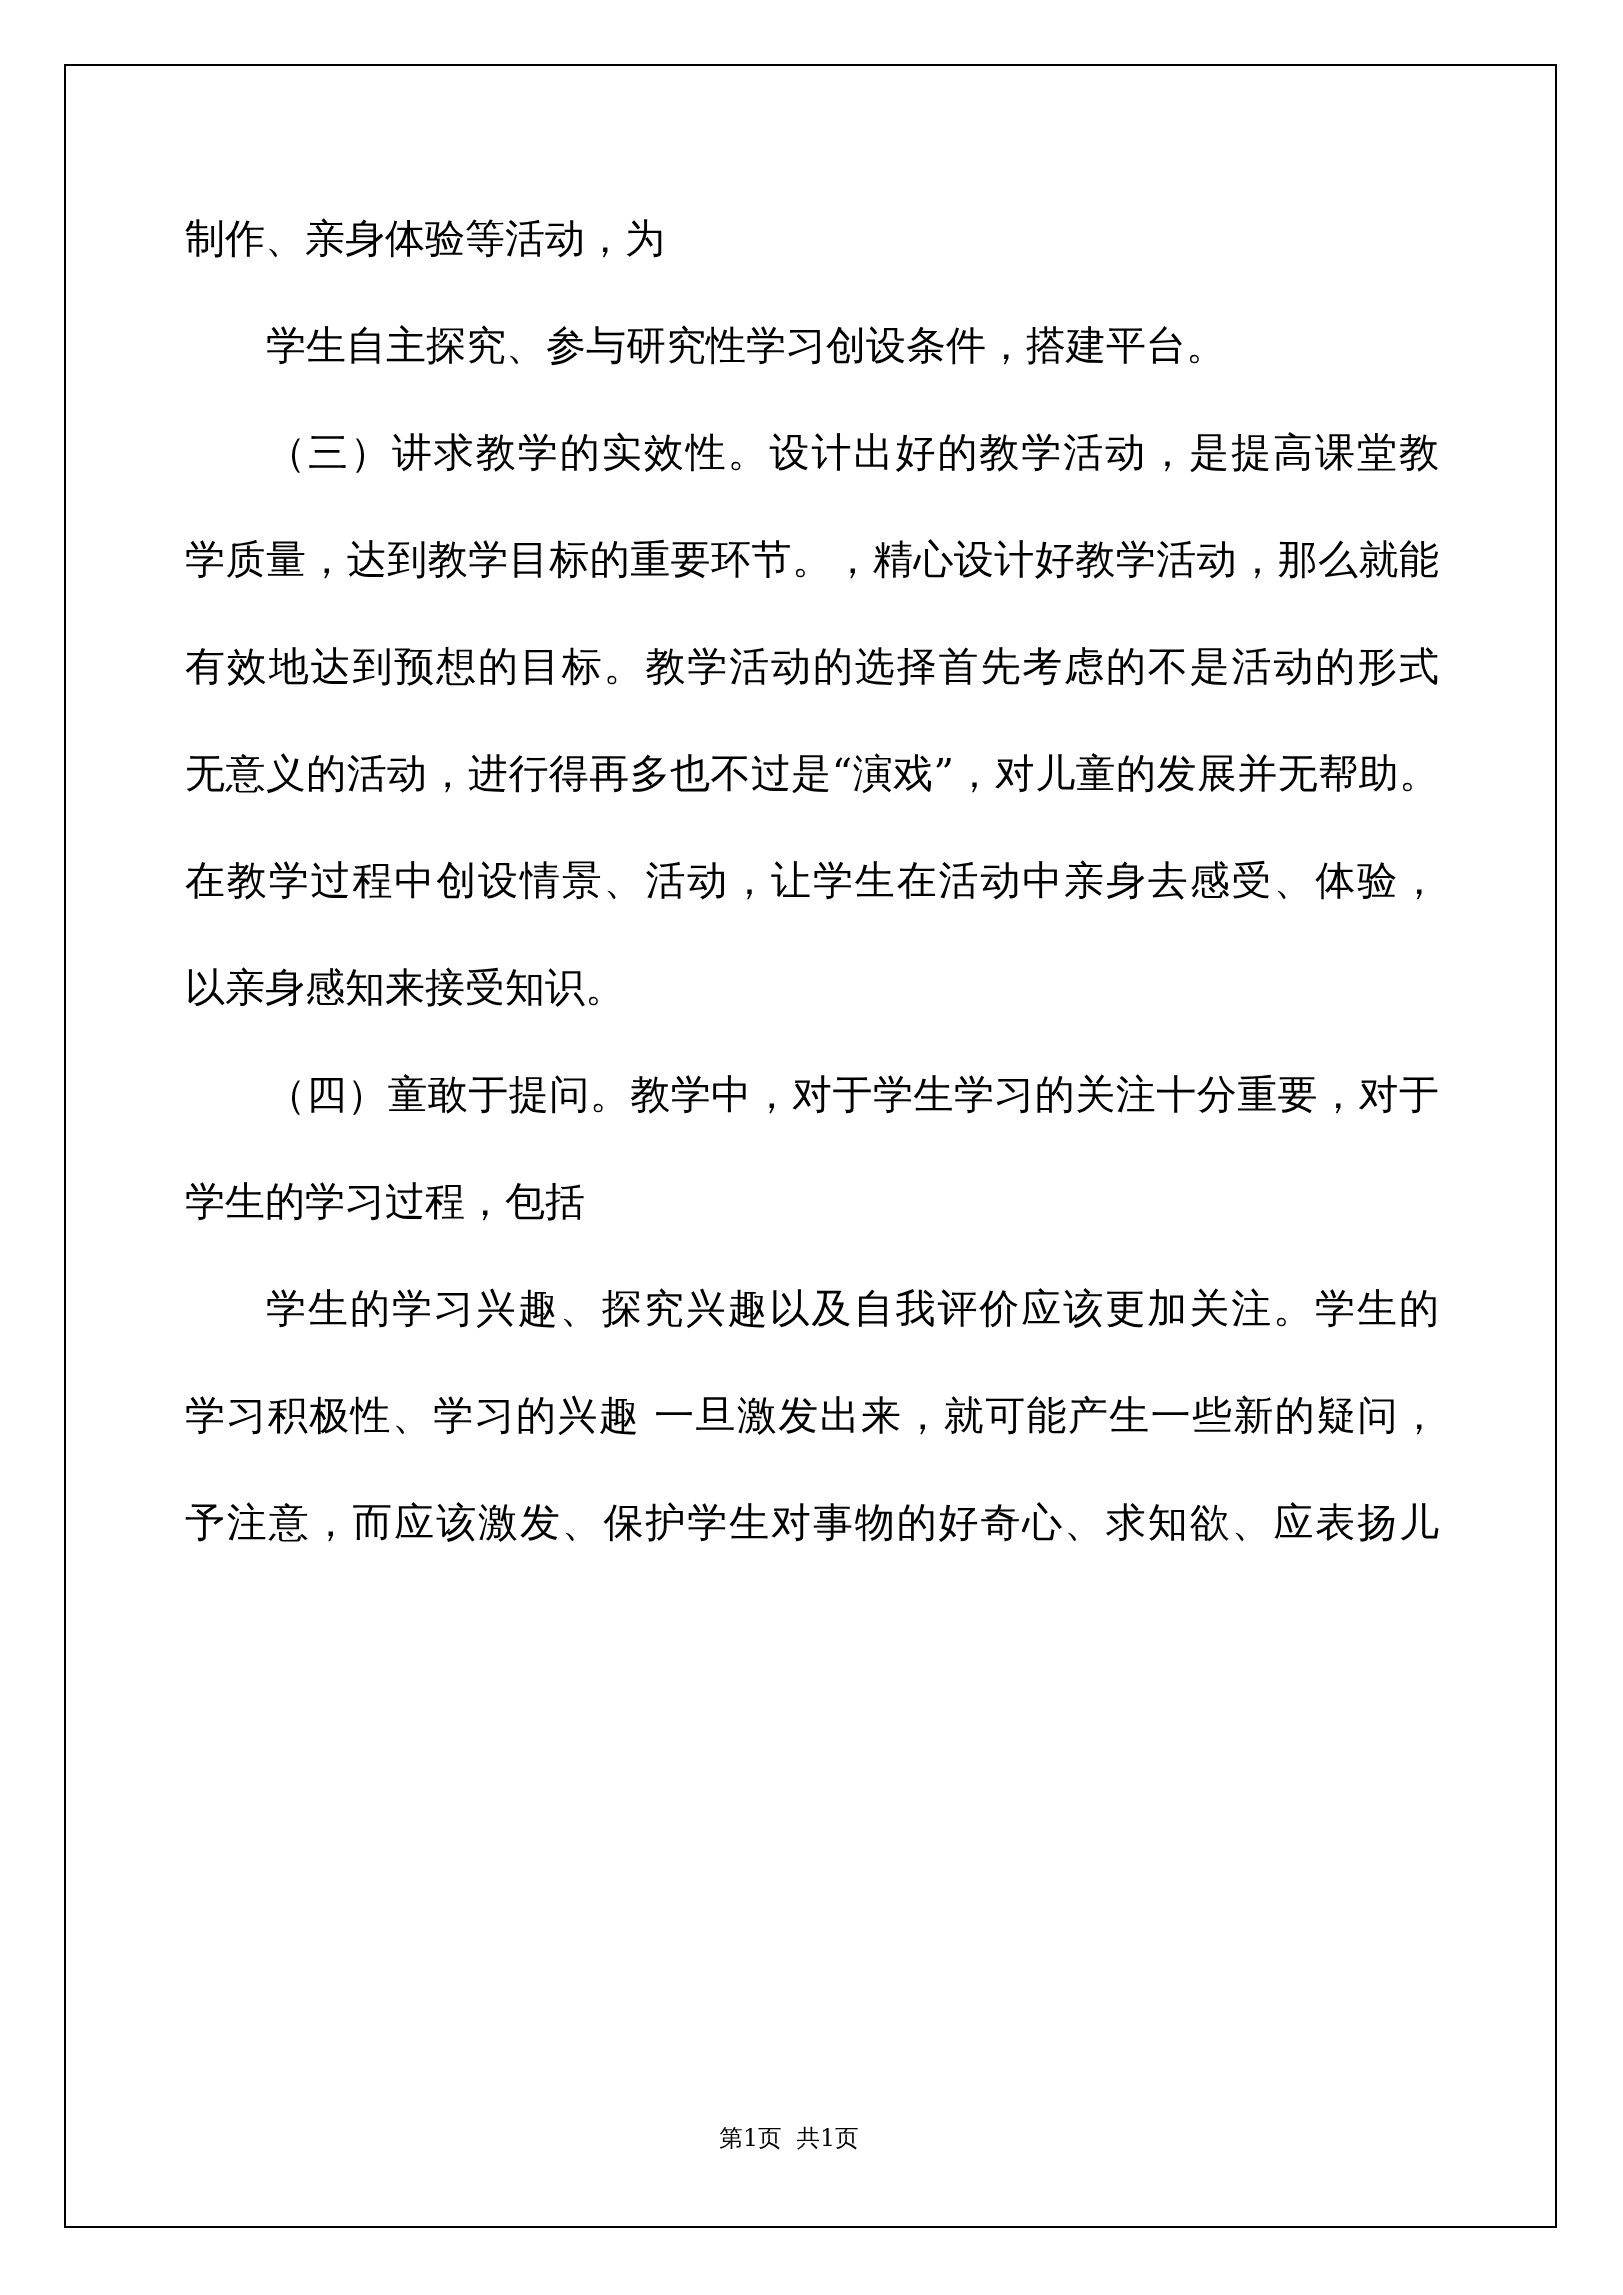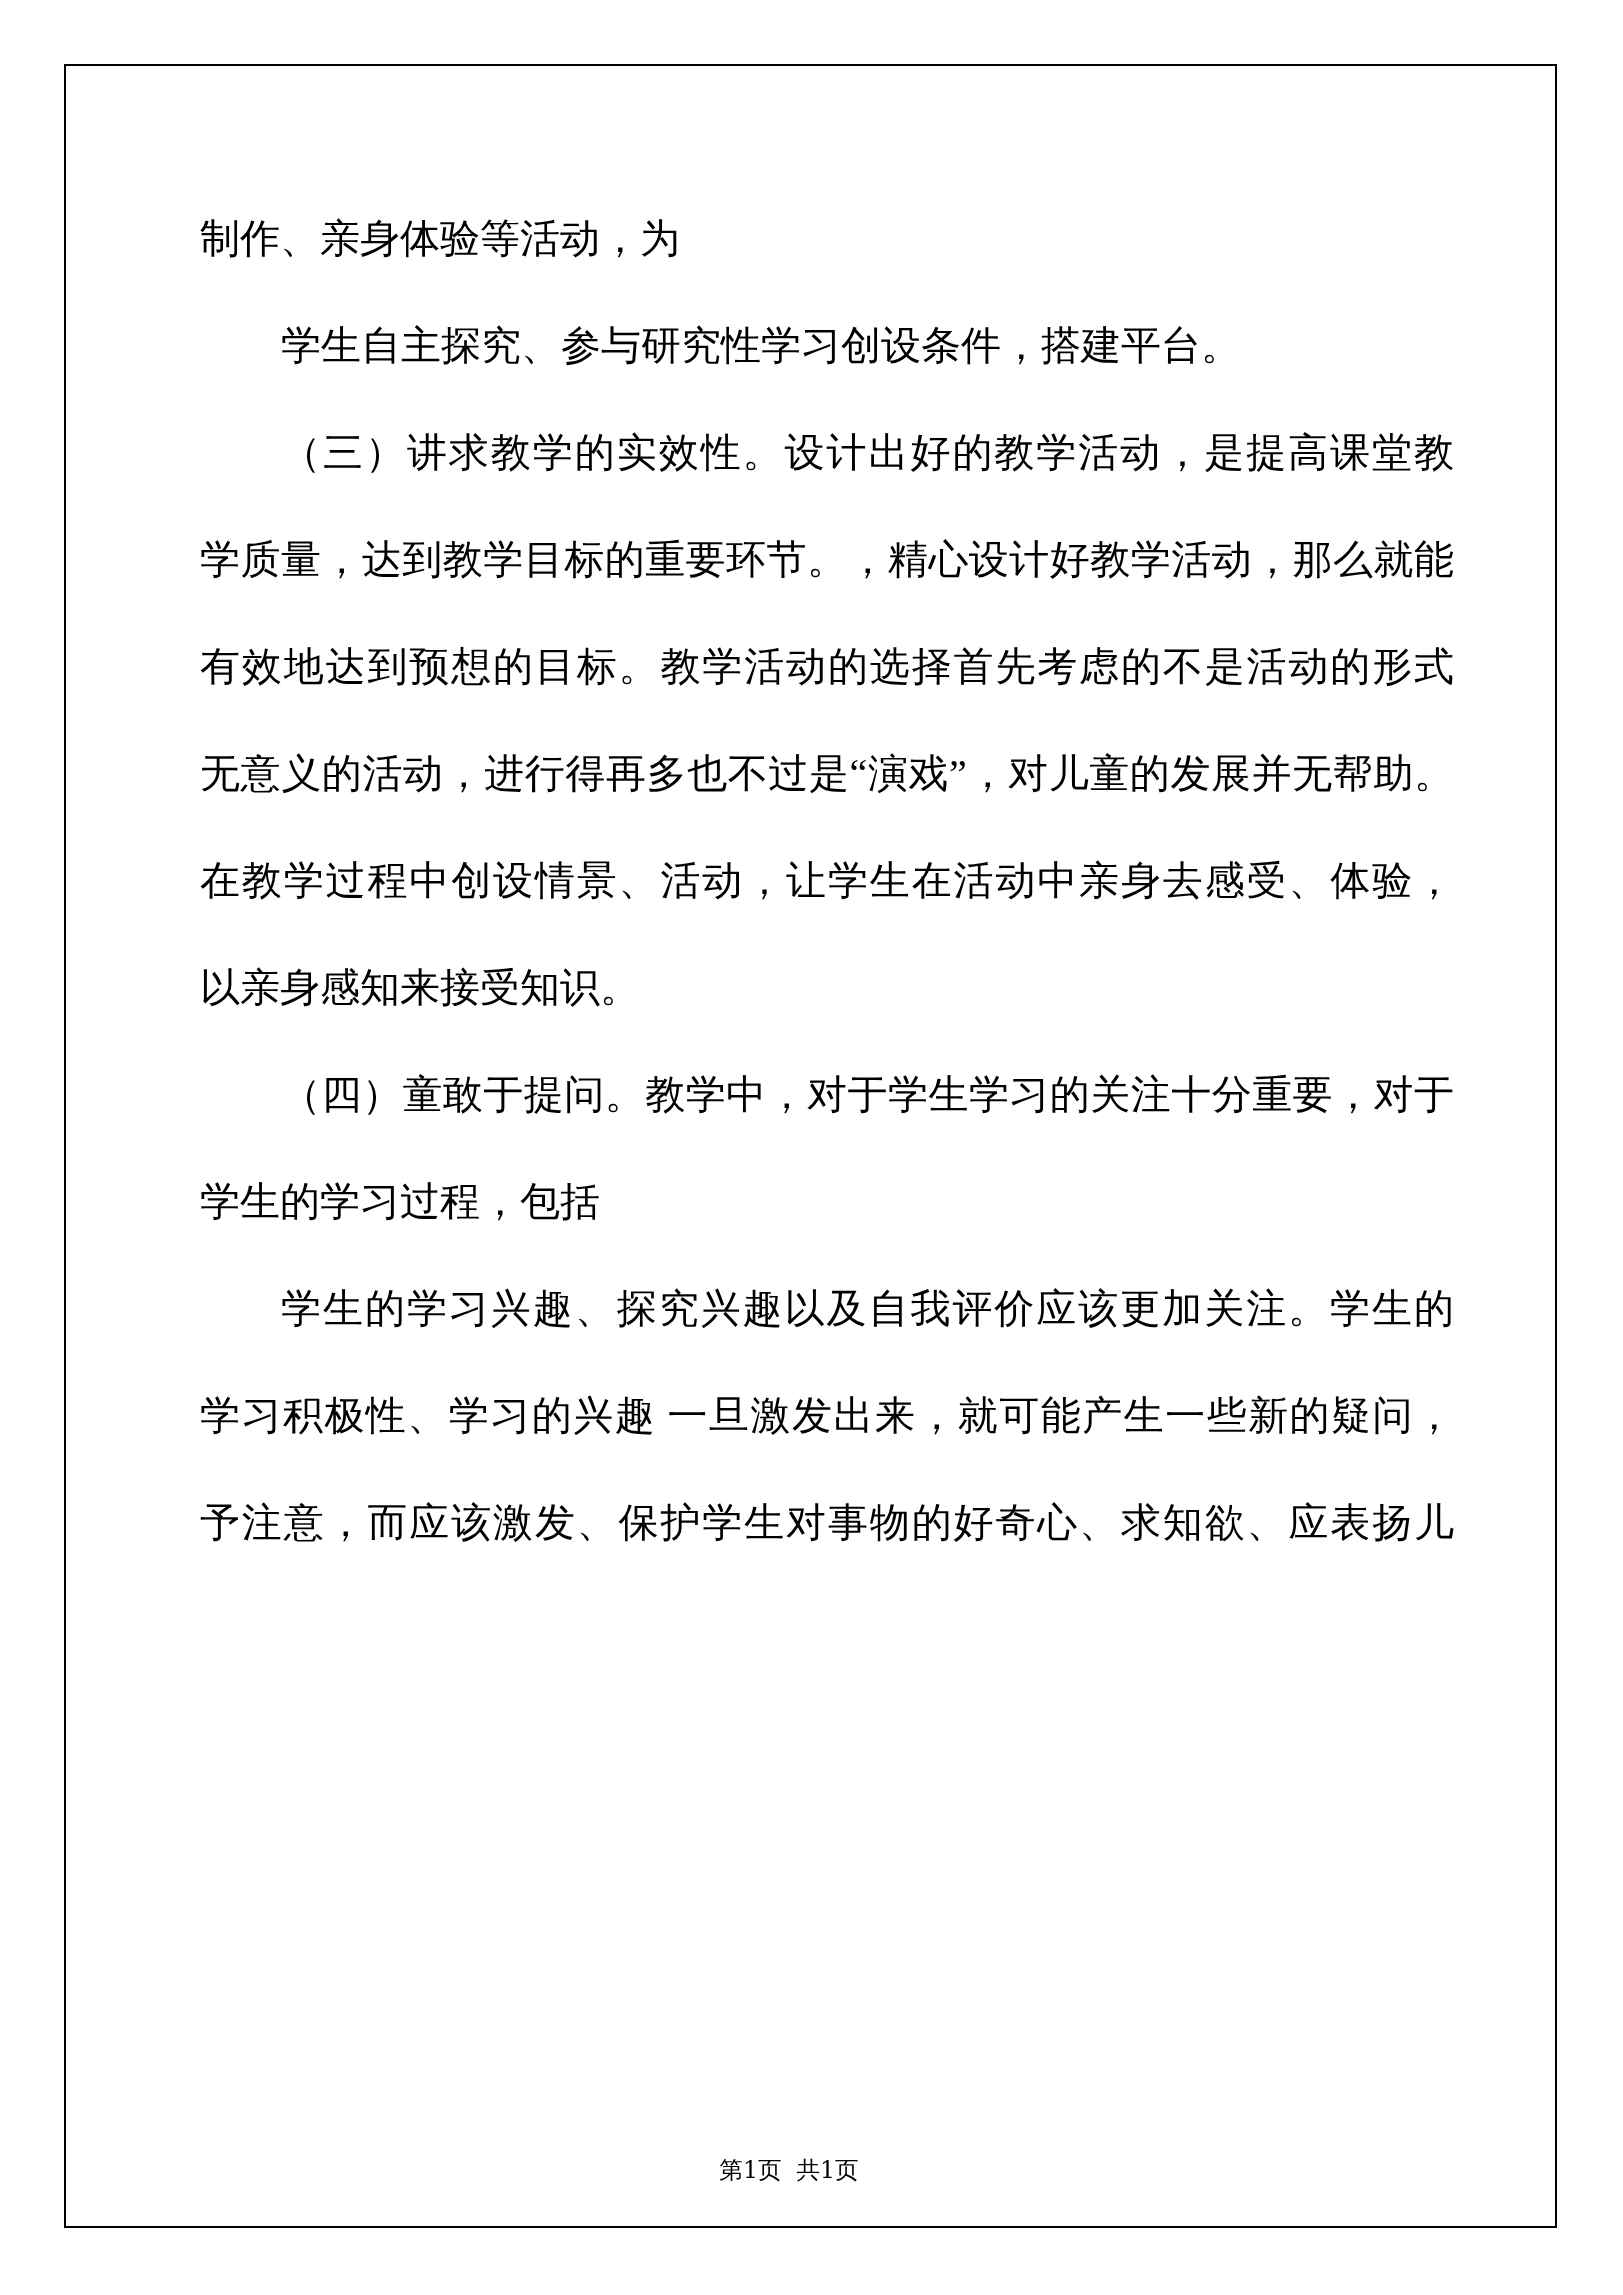--- a/index.html
+++ b/index.html
@@ -20,24 +20,23 @@
     position: absolute;
     left: 64px;
     top: 64px;
     width: 1493px;
     height: 2164px;
     border: 2.2px solid #000000;
     box-sizing: border-box;
   }
   .content {
     position: absolute;
-    left: 200px;
+    left: 185px;
     top: 185px;
     width: 1254px;
-    font-family: Liberation Serif, serif;
   }
   .line {
     font-size: 40px;
     line-height: 107px;
     height: 107px;
     color: #000000;
     white-space: pre;
     overflow: visible;
   }
   .line.indent {
@@ -53,21 +52,20 @@
     top: 2121px;
     left: 0;
     width: 100%;
     box-sizing: border-box;
     padding-right: 45px;
     text-align: center;
     font-size: 23.6px;
     line-height: 34px;
     white-space: pre;
     color: #000000;
-    margin-top: 32px;
   }
 </style>
 </head>
 <body>
 
 <div class="page">
   <div class="frame"></div>
 
   <div class="content" id="body-lines">
 

